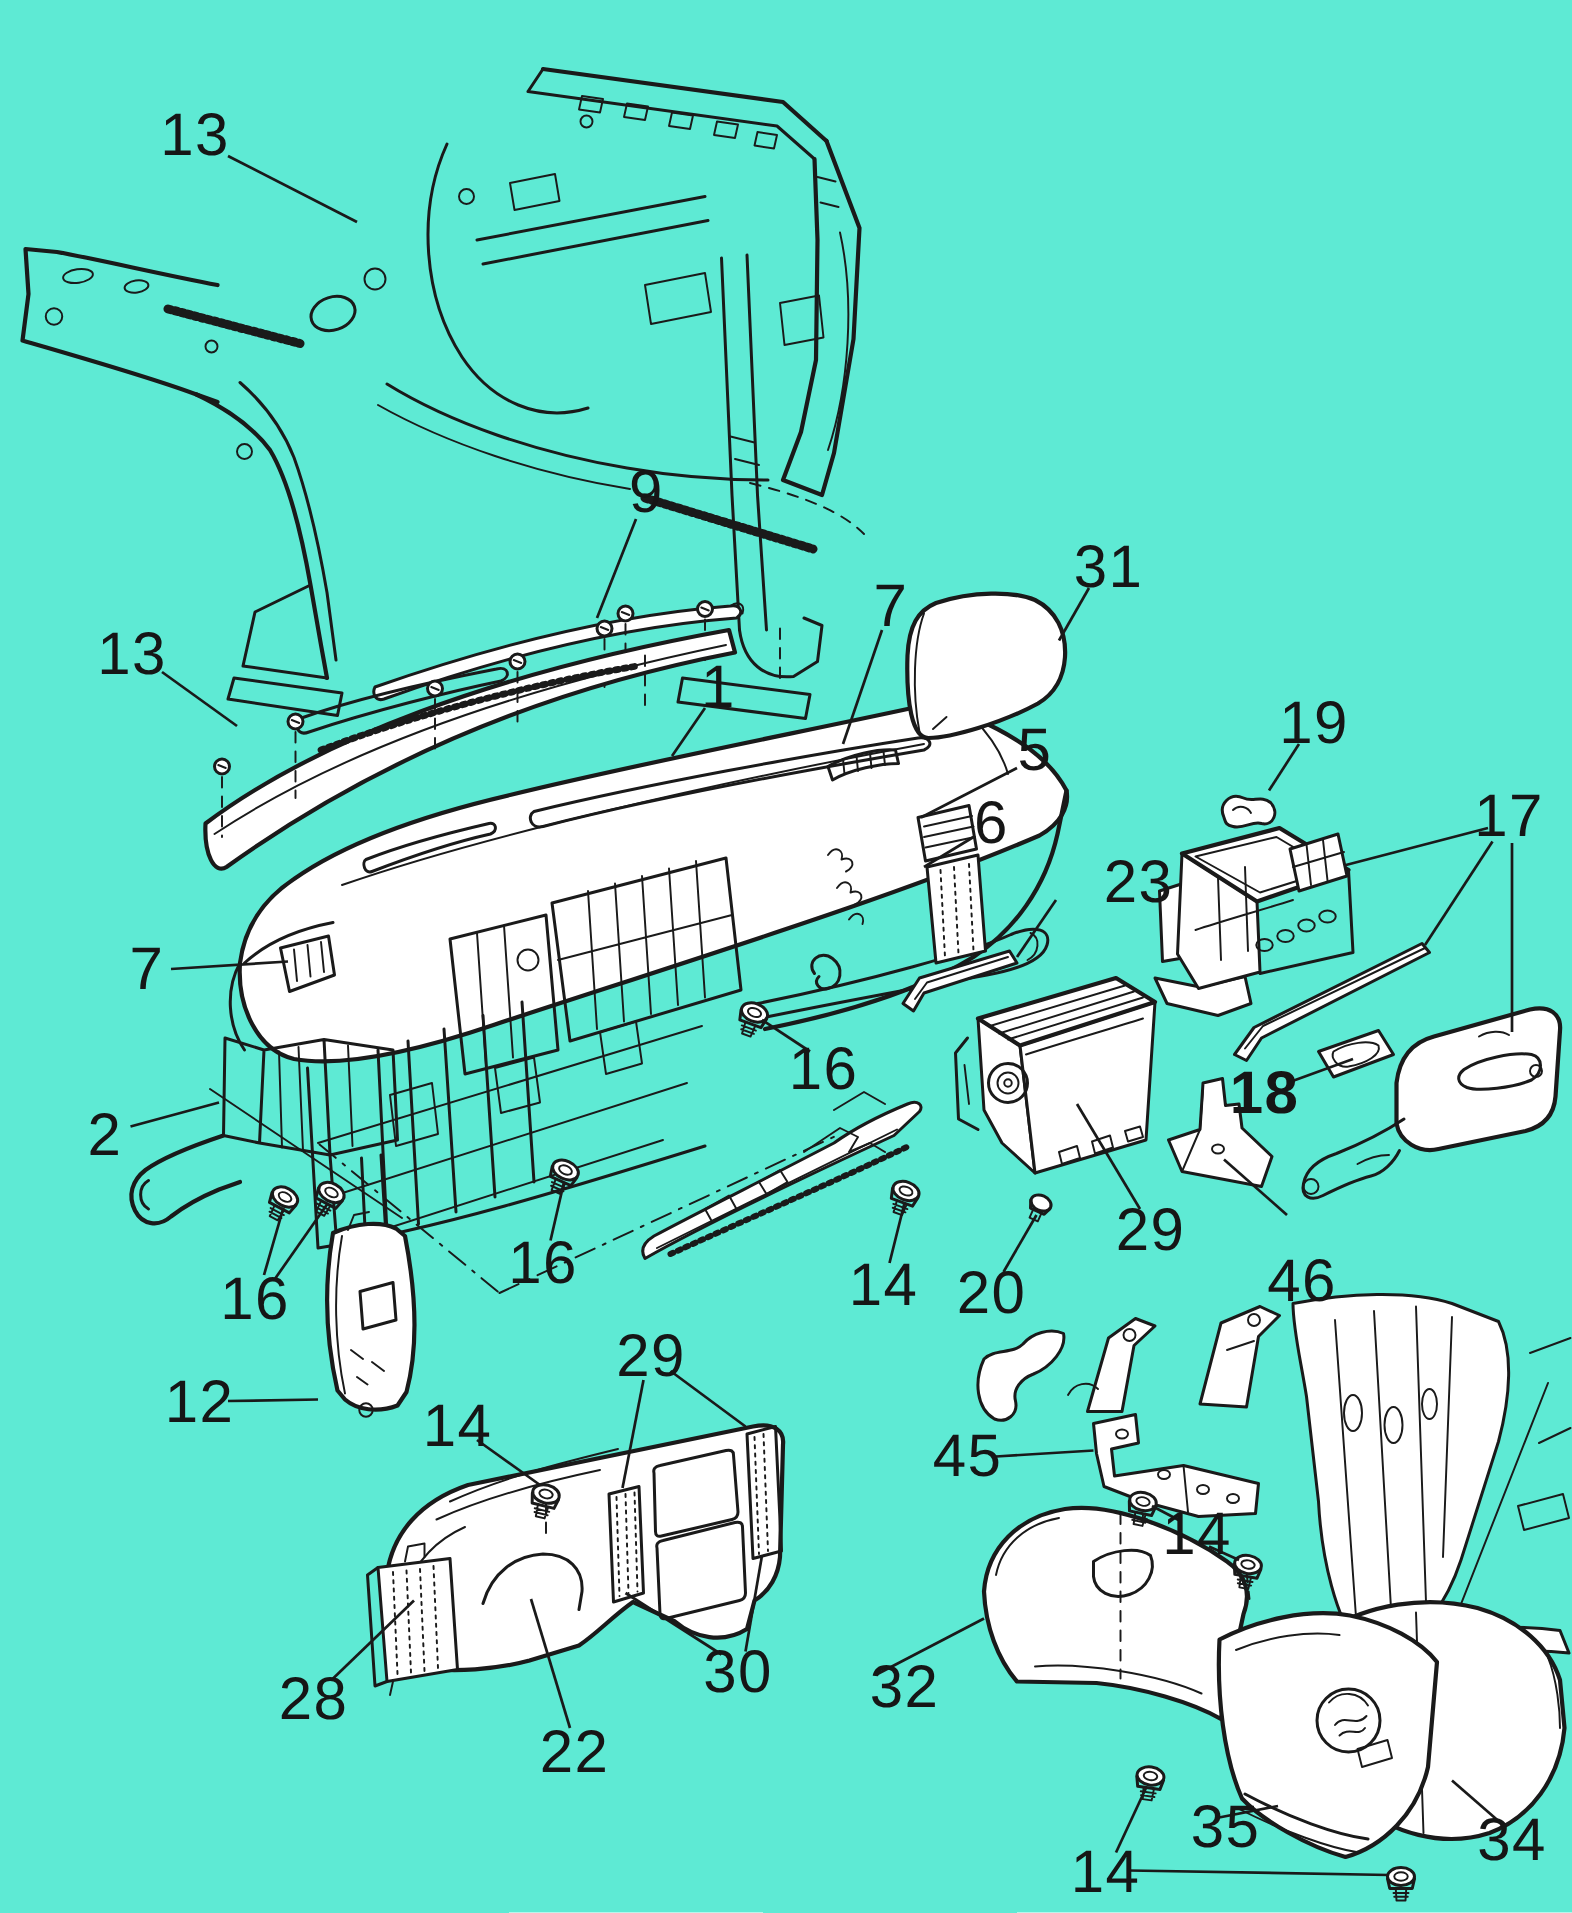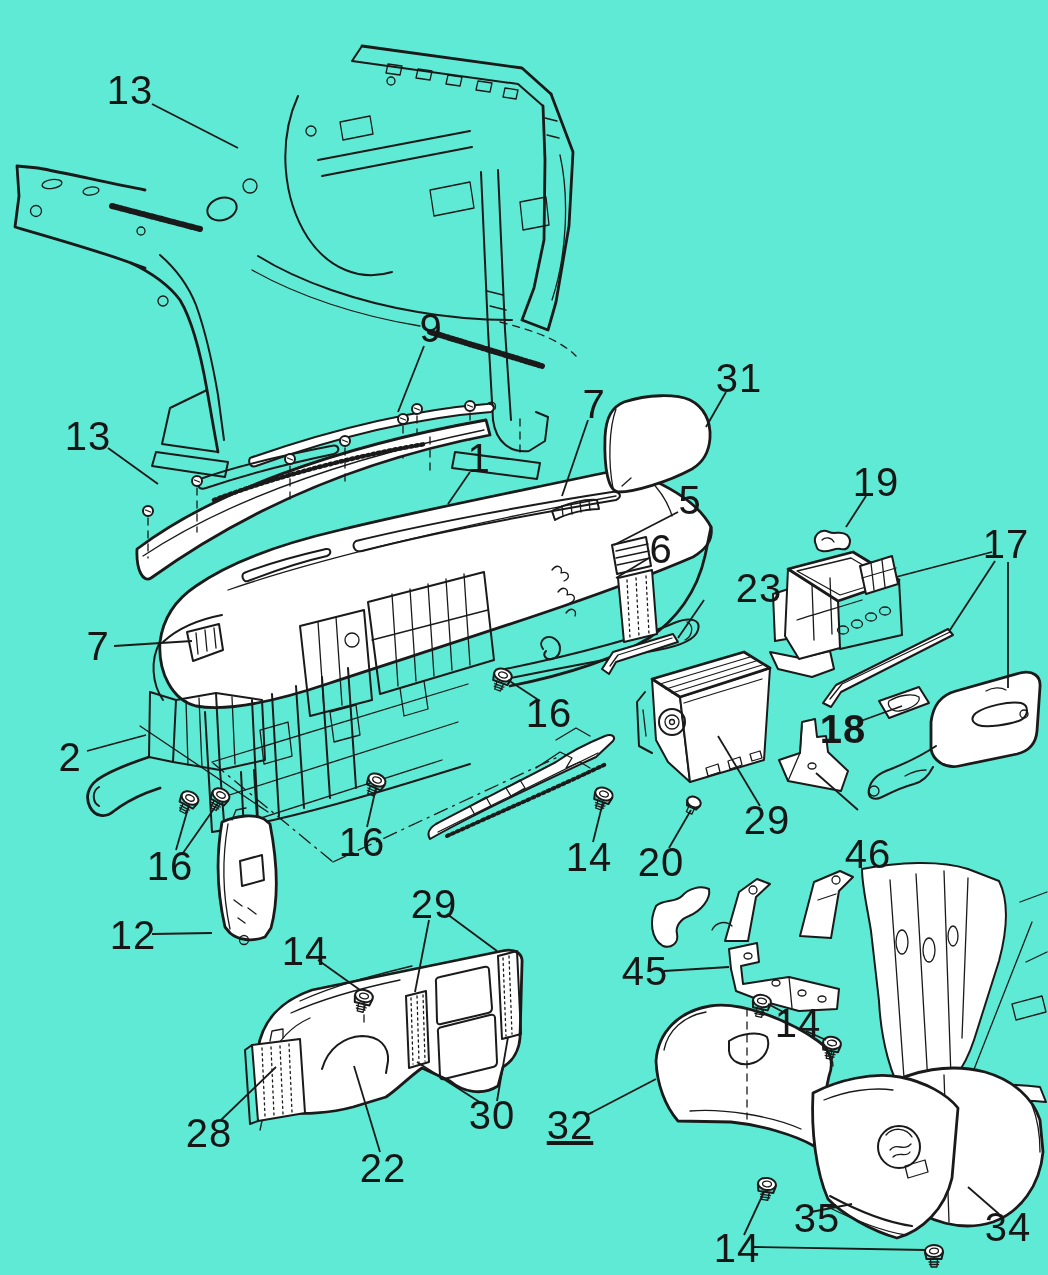--- a/index.html
+++ b/index.html
@@ -371,20 +371,20 @@
       <div class="callout" style="left: 589px; top: 857px;">14</div>
       <div class="callout" style="left: 661px; top: 862px;">20</div>
       <div class="callout" style="left: 767px; top: 820px;">29</div>
       <div class="callout" style="left: 868px; top: 854px;">46</div>
       <div class="callout" style="left: 843px; top: 729px; font-weight: bold;">18</div>
       <div class="callout" style="left: 305px; top: 951px;">14</div>
       <div class="callout" style="left: 434px; top: 904px; text-align: right;">29</div>
       <div class="callout" style="left: 209px; top: 1133px;">28</div>
       <div class="callout" style="left: 383px; top: 1168px;">22</div>
       <div class="callout" style="left: 492px; top: 1115px;">30</div>
-      <div class="callout" style="left: 570px; top: 1125px; text-decoration: underline;">32</div>
+      <div class="callout" style="left: 603px; top: 1125px;">32</div>
       <div class="callout" style="left: 645px; top: 971px;">45</div>
       <div class="callout" style="left: 798px; top: 1023px;">14</div>
       <div class="callout" style="left: 794px; top: 1218px; margin-left: 23px;">35</div>
       <div class="callout" style="left: 737px; top: 1248px;">14</div>
       <div class="callout" style="left: 1008px; top: 1227px;">34</div>
     </div>
 </div>
 
 </body></html>

